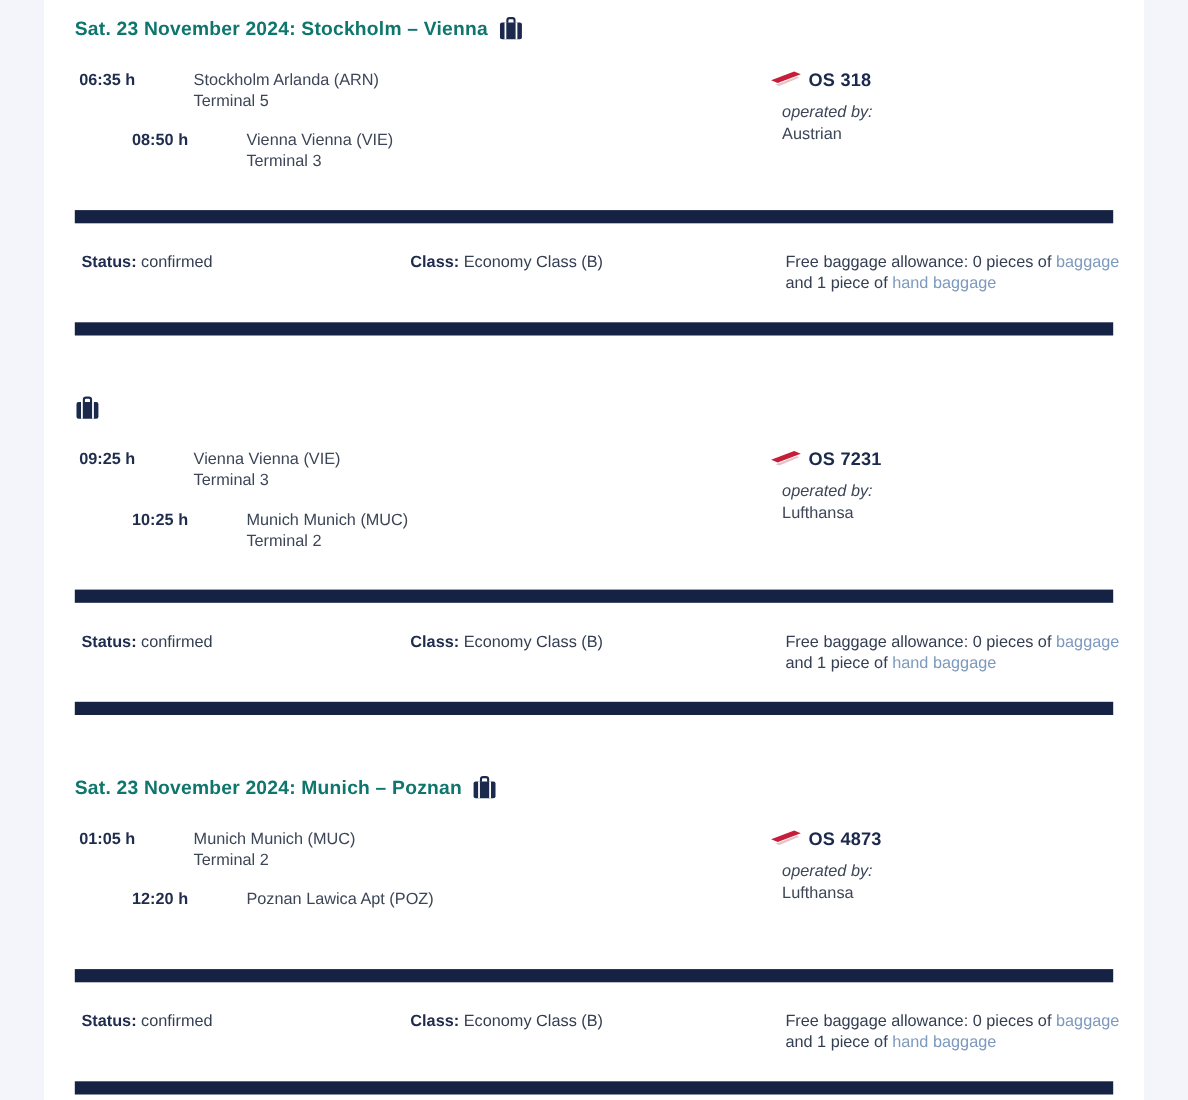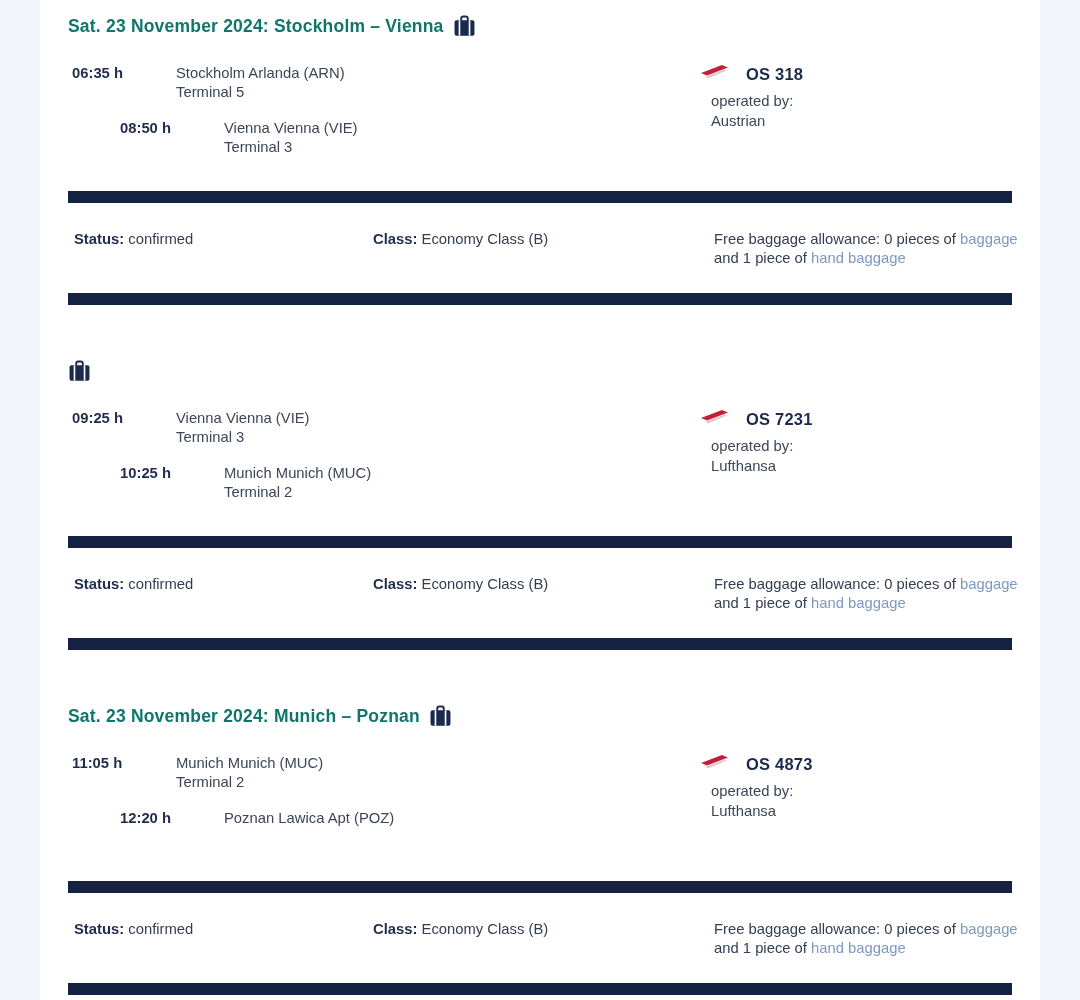--- a/index.html
+++ b/index.html
@@ -24,23 +24,23 @@
   .seg-body { display: flex; min-height: 94px; margin-bottom: 33px; }
   .routes { width: 632px; flex: 0 0 632px; }
   .leg { display: flex; margin-bottom: 17px; }
   .leg:last-child { margin-bottom: 0; margin-left: 48px; }
   .time {
     width: 108px; flex: 0 0 108px; padding-left: 4px; box-sizing: border-box;
     font-size: 14.8px; font-weight: 700; color: #1f2c4d; line-height: 19px;
   }
   .airport-box { font-size: 14.8px; color: #3c4657; line-height: 19px; }
   .flight-info { flex: 1; }
-  .flight-head { display: flex; align-items: flex-end; gap: 17px; }
+  .flight-head { display: flex; align-items: flex-start; gap: 6px; }
   .flight-num { font-size: 16.5px; font-weight: 700; color: #1b2a4c; letter-spacing: .2px; }
-  .operated { margin: 7px 0 0 11px; font-size: 14.8px; color: #3c4657; line-height: 20px; }
+  .operated { margin: 7px 0 0 11px; font-size: 14.8px; color: #3c4657; line-height: 20px; font-style: italic; }
   .carrier  { margin: 0 0 0 11px;  font-size: 14.8px; color: #3c4657; line-height: 20px; }
   .bar { height: 12px; background: #152243; }
   .bar.mid { margin-bottom: 27px; }
   .bar.end { margin-bottom: 54px; }
   .status-row { display: flex; margin-bottom: 25px; min-height: 36px; }
   .status-row .cell { font-size: 14.8px; color: #333e52; line-height: 19px; }
   .cell.status { width: 305px; flex: 0 0 305px; padding-left: 6px; box-sizing: border-box; }
   .cell.klass  { width: 300px; flex: 0 0 300px; }
   .cell.baggage { width: 318px; flex: 0 0 318px; margin-left: 41px; }
   .lbl { font-weight: 700; color: #1f2c4d; }
@@ -184,21 +184,21 @@
             <path d="M8.6 6V3.6A2.1 2.1 0 0 1 10.7 1.5h2.6a2.1 2.1 0 0 1 2.1 2.1V6" fill="none" stroke="#1b2a4c" stroke-width="2"></path>
             <rect x="1.6" y="5.6" width="20.8" height="16" rx="2" fill="#1b2a4c"></rect>
             <rect x="5.9" y="5.6" width="1.7" height="16" fill="#ffffff"></rect>
             <rect x="16.4" y="5.6" width="1.7" height="16" fill="#ffffff"></rect>
           </svg>
       </span>
     </h2>
     <div class="seg-body">
       <div class="routes">
         <div class="leg">
-          <div class="time">11:05 h</div>
+          <div class="time">01:05 h</div>
           <div class="airport-box">
             <div>Munich Munich (MUC)</div>
             <div>Terminal 2</div>
           </div>
         </div>
         <div class="leg">
           <div class="time">12:20 h</div>
           <div class="airport-box">
             <div>Poznan Lawica Apt (POZ)</div>
             <div></div>

